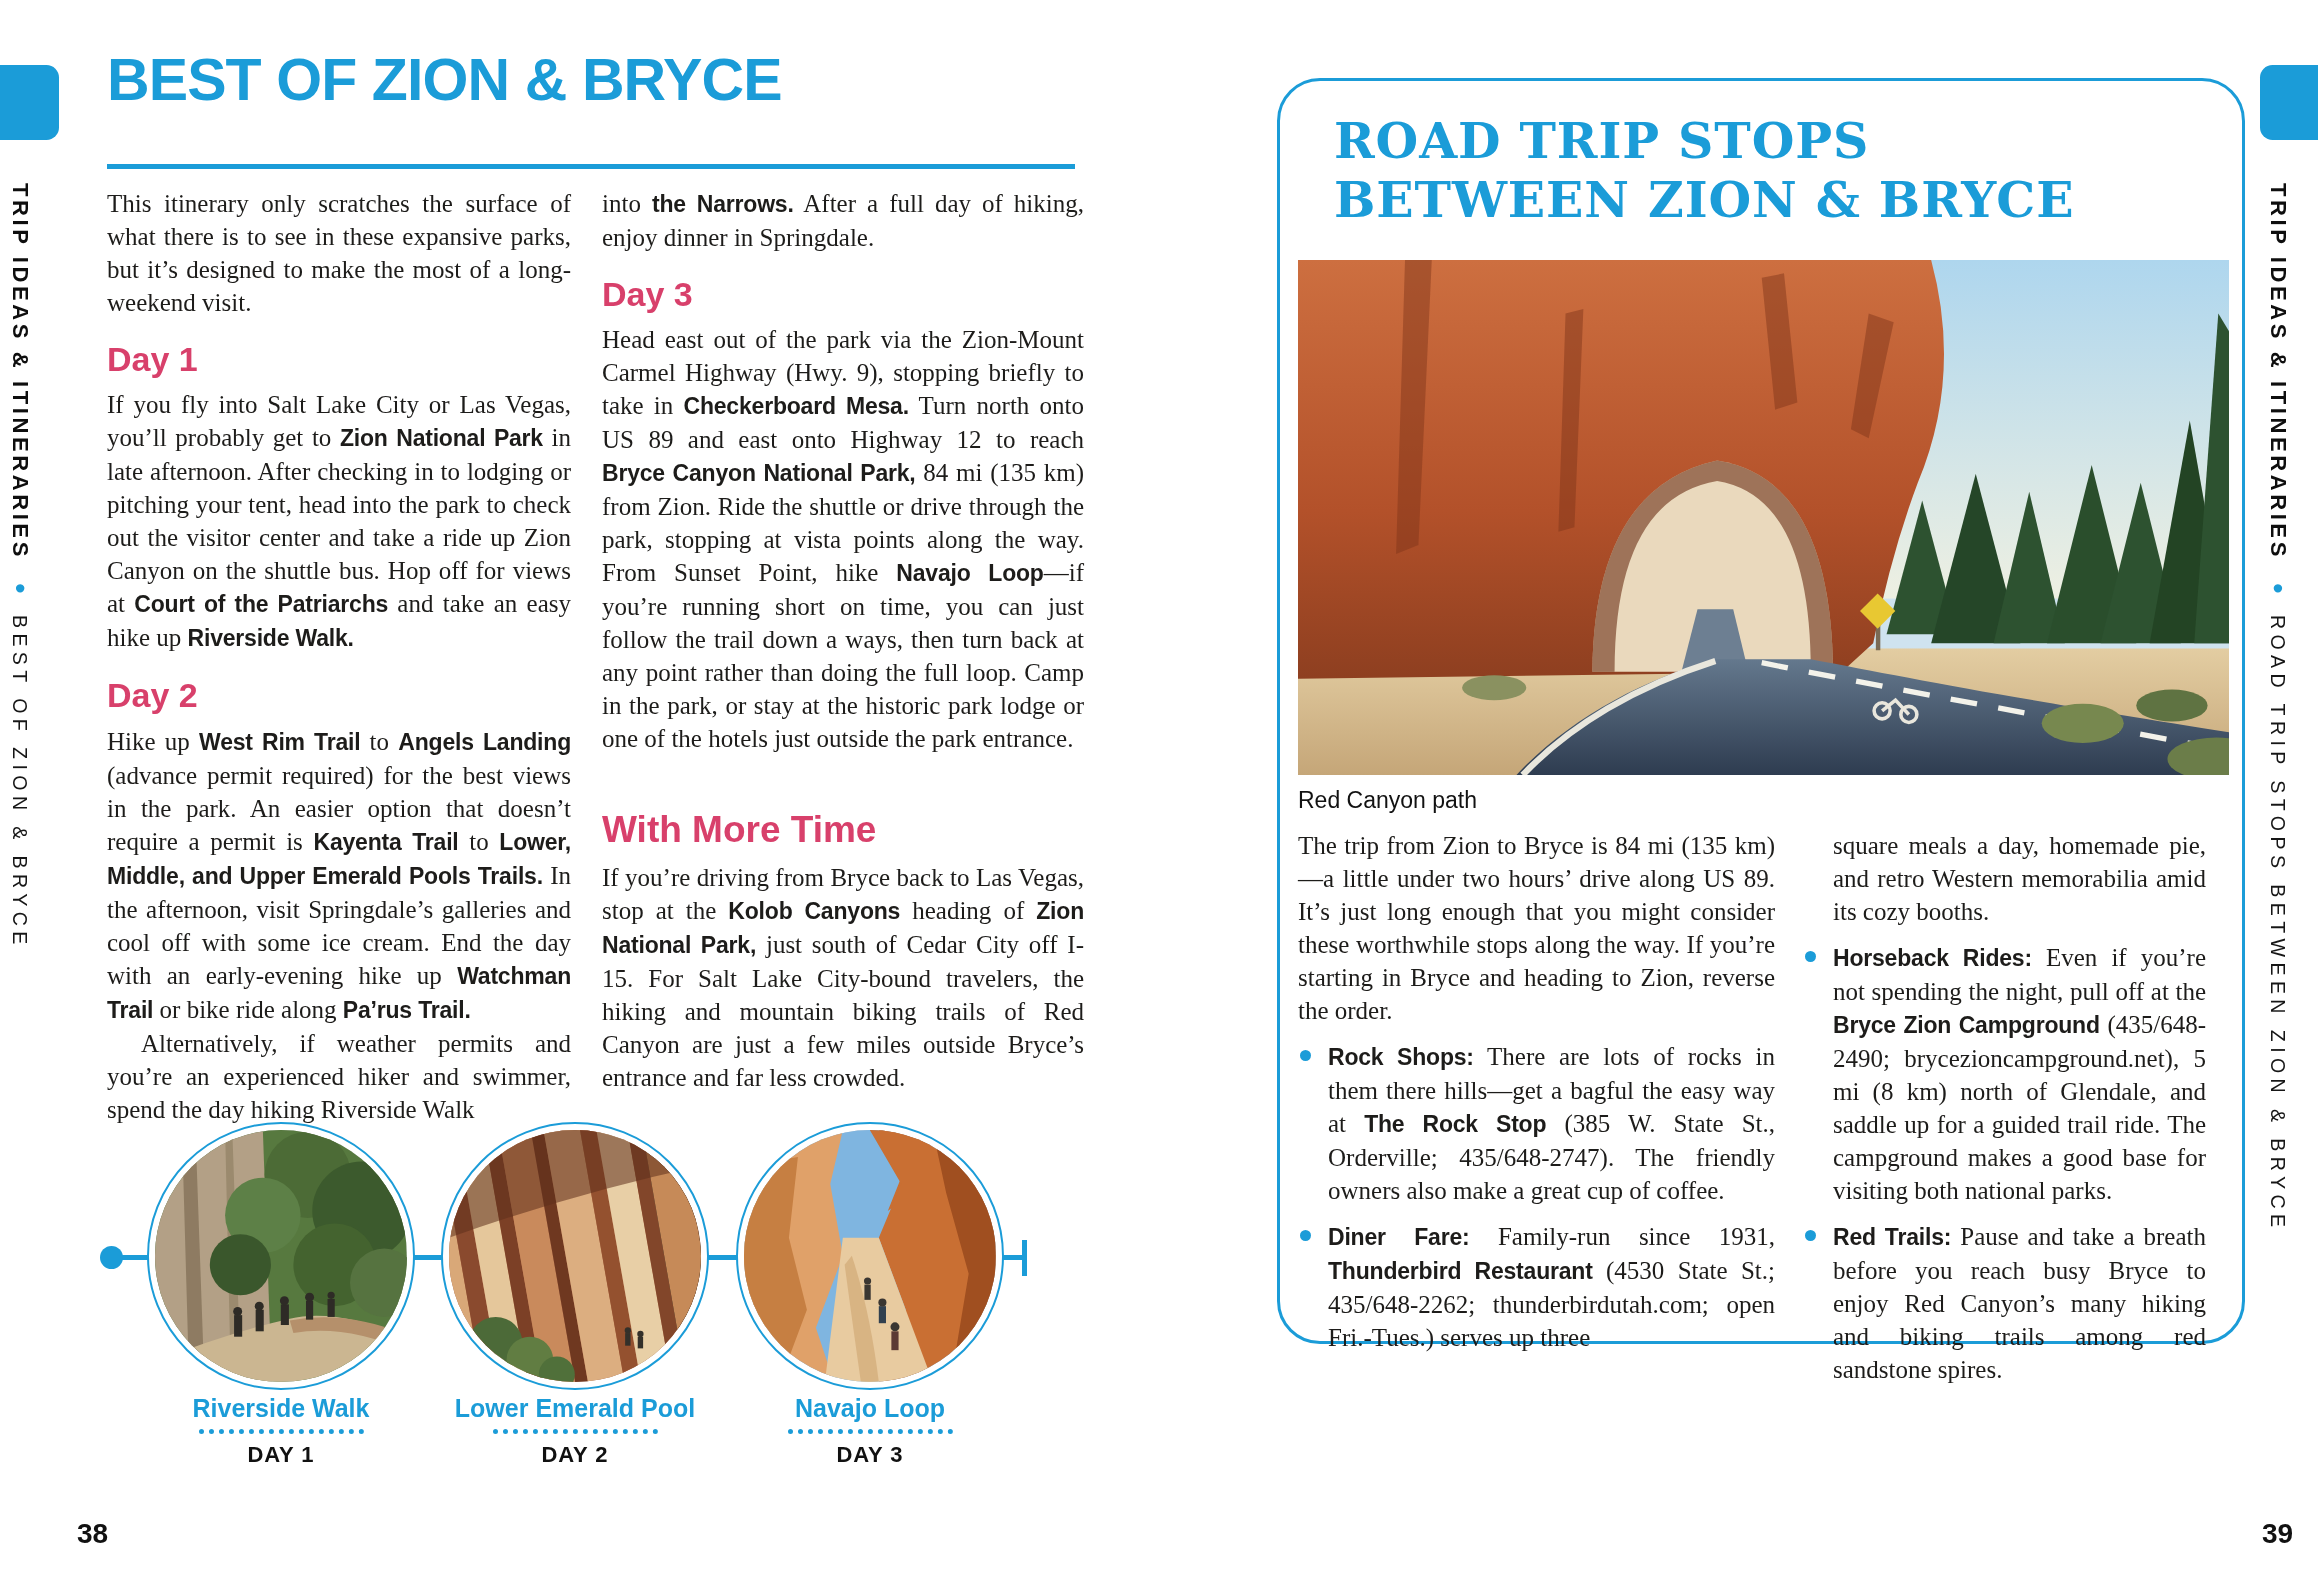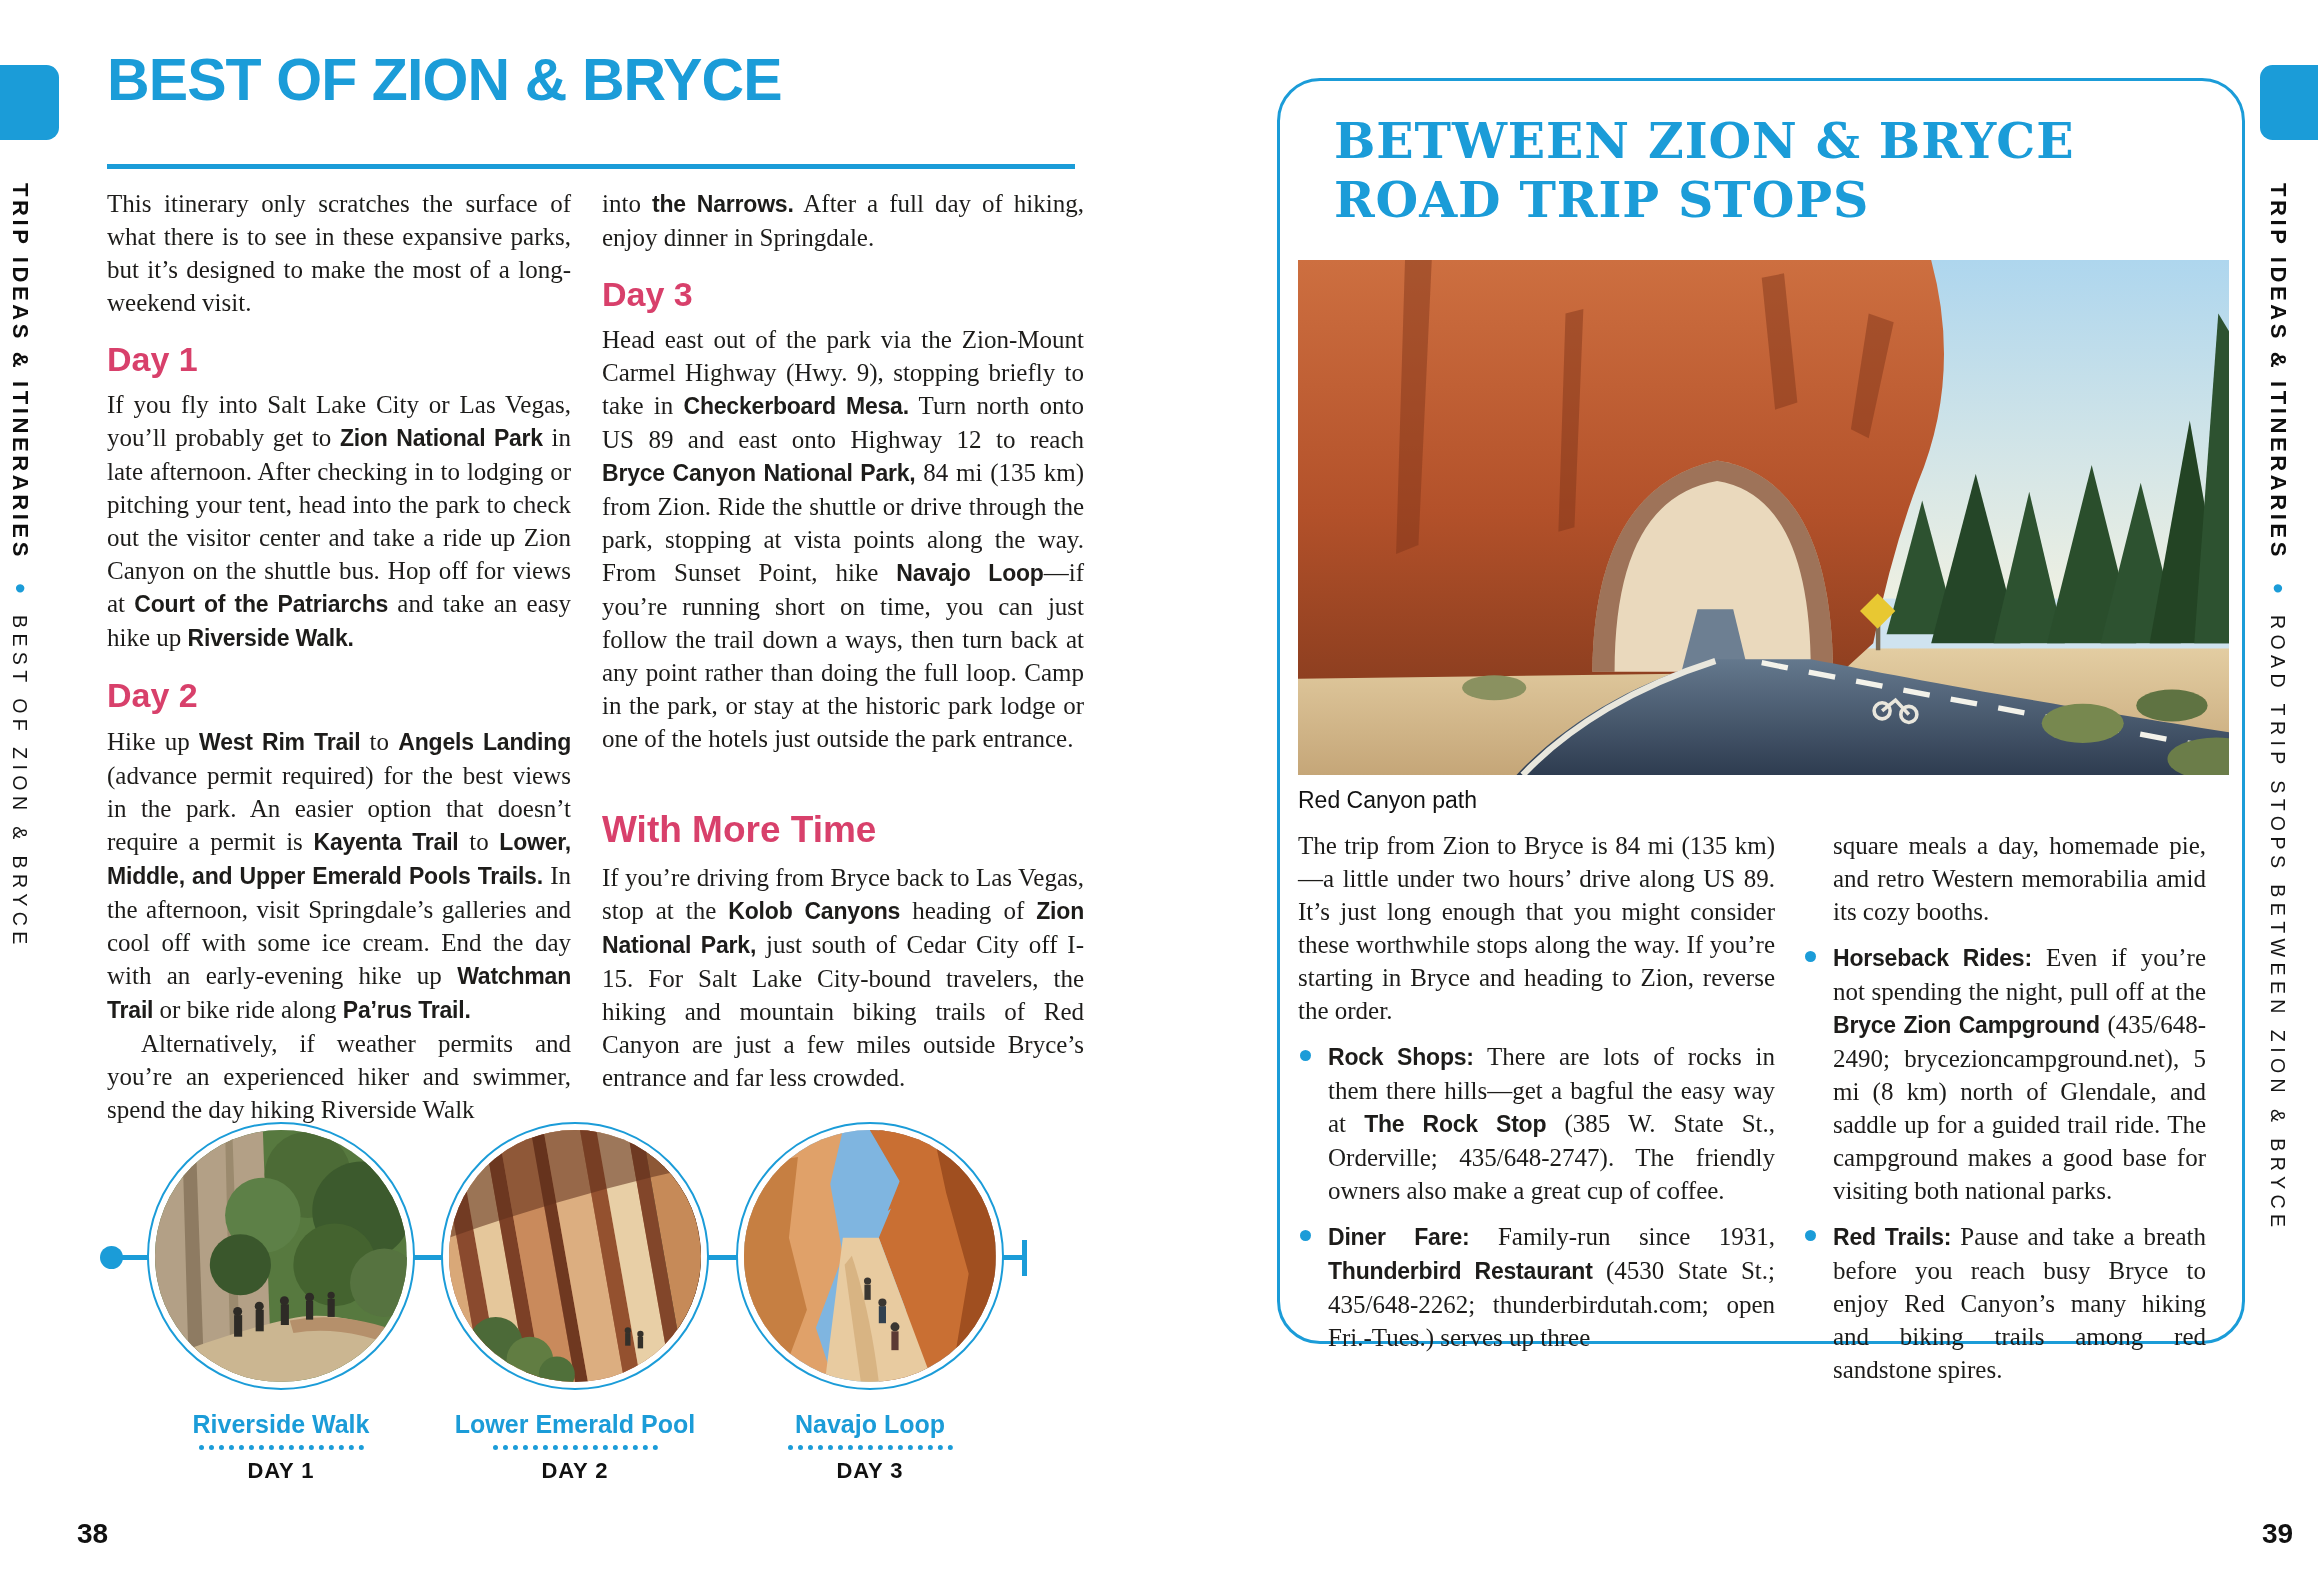--- a/index.html
+++ b/index.html
@@ -64,21 +64,21 @@
   .tl-line{position:absolute;left:22px;top:149px;width:914px;height:5.4px;background:var(--blue)}
   .tl-dot{position:absolute;left:10.7px;top:140px;width:23px;height:23px;border-radius:50%;background:var(--blue)}
   .tl-end{position:absolute;left:933px;top:134px;width:5.4px;height:36px;background:var(--blue)}
   .tl-item{position:absolute;width:268px;text-align:center}
   .tl-circle{
     width:268px;height:268px;border:2.7px solid var(--blue);border-radius:50%;
     padding:6.2px;background:#fff;position:absolute;top:16px;left:0;
   }
   .tl-photo{width:100%;height:100%;border-radius:50%;overflow:hidden;background:#ccc}
   .tl-photo svg{display:block;width:100%;height:100%}
-  .tl-caption-wrap{position:absolute;top:304px;left:0;width:268px;}
+  .tl-caption-wrap{position:absolute;top:288px;left:0;width:268px;}
   .tl-caption{font-family:"Liberation Sans",sans-serif;font-weight:700;font-size:25px;color:var(--blue)}
   .tl-dots{width:165px;margin:6.2px auto 8px;border-bottom:5.4px dotted var(--blue)}
   .tl-day{font-family:"Liberation Sans",sans-serif;font-weight:700;font-size:22px;letter-spacing:0.9px;color:#111}
 
   
   .r-box{
     position:absolute;left:1277px;top:78px;width:968px;height:1266px;
     border:3.6px solid var(--blue);border-radius:43px;background:#fff;
   }
   .r-title{
@@ -249,22 +249,22 @@
       <div class="tl-day">DAY 3</div>
     </div>
   </div>
 </div>
 
 <div class="pagenum pagenum-left">38</div>
 
 <div class="r-box"></div>
 
 <div class="r-title">
+  <div>ROAD TRIP STOPS</div>
   <div>BETWEEN ZION &amp; BRYCE</div>
-  <div>ROAD TRIP STOPS</div>
 </div>
 
 <div class="r-photo">
   <svg viewBox="0 0 1044 578" preserveAspectRatio="none">
     <defs>
       <linearGradient id="sky" x1="0" y1="0" x2="0" y2="1">
         <stop offset="0" stop-color="#aed6ee"></stop>
           <stop offset="1" stop-color="#eef0e2"></stop>
       </linearGradient>
       <linearGradient id="rock" x1="0" y1="0" x2="0" y2="1">

